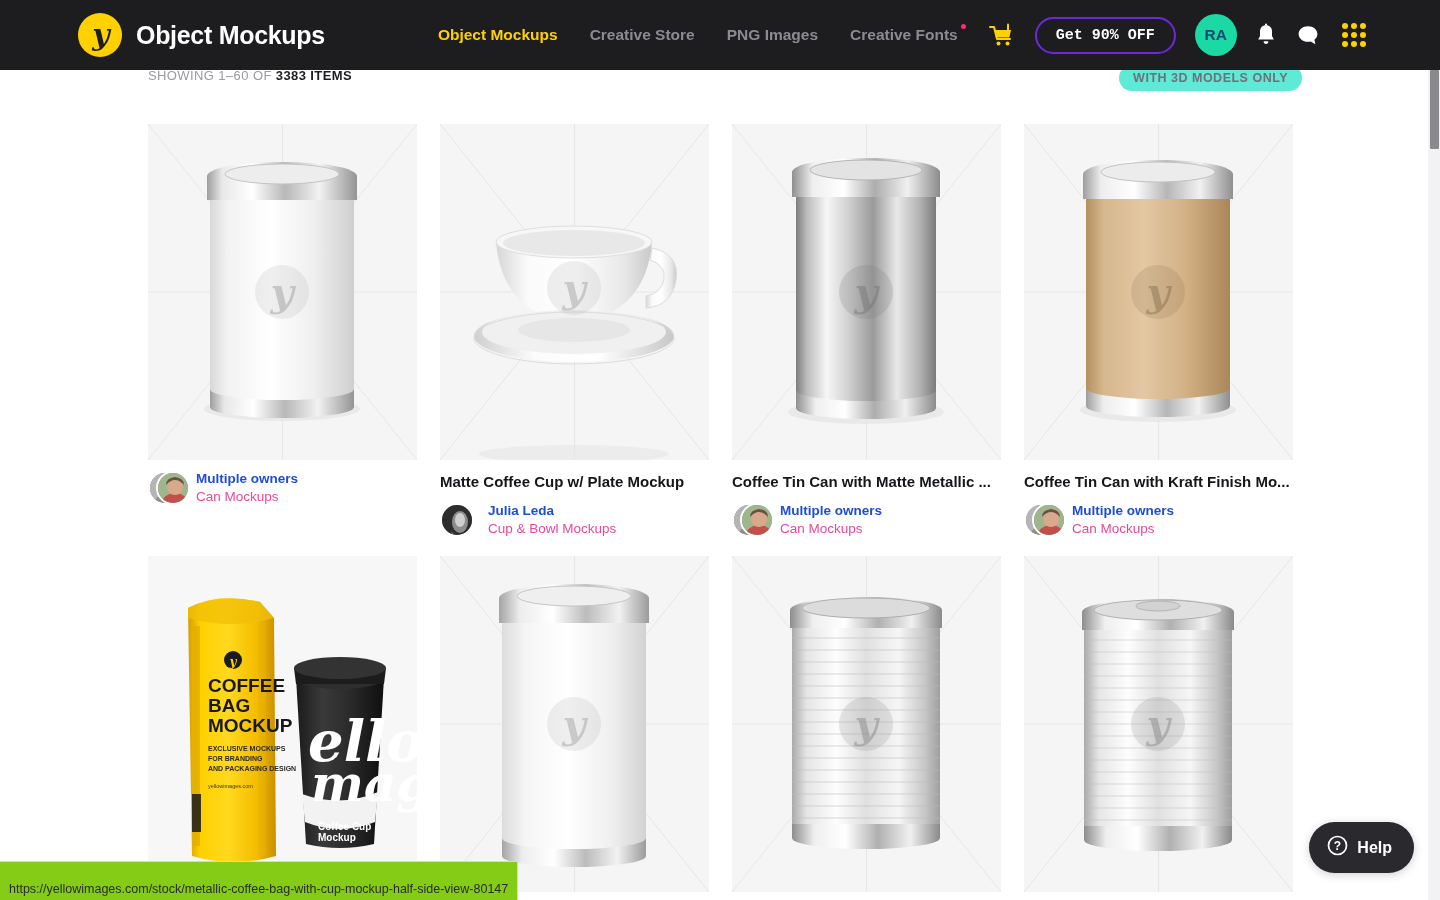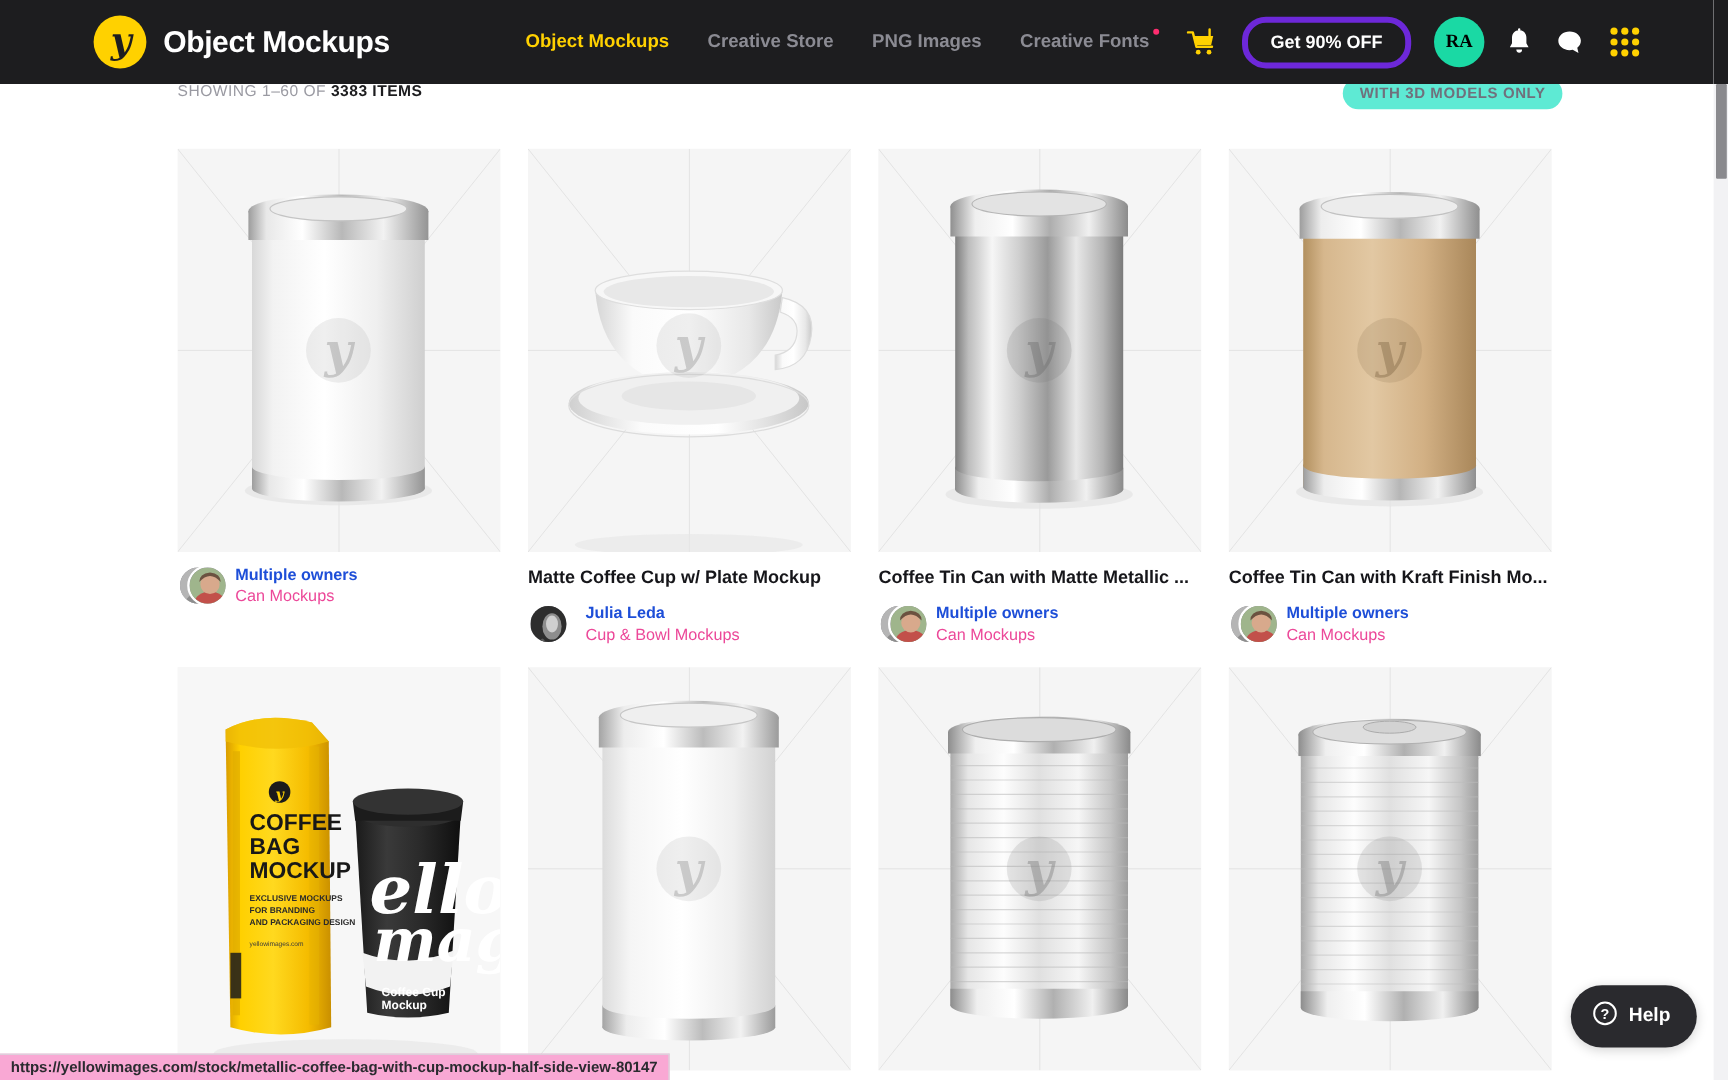--- a/index.html
+++ b/index.html
@@ -47,35 +47,34 @@
   .nav-item.active { color: #ffd100; }
   .nav-dot {
     position: absolute; top: -2px; right: -8px;
     width: 5px; height: 5px; border-radius: 50%; background: #ff2d6f;
   }
 
   .header-right { display: flex; align-items: center; margin-left: 28px; gap: 0; }
   .cart-icon { width: 30px; height: 30px; cursor: pointer; position: relative; }
   .promo-btn {
     margin-left: 19px;
-    border: 5px solid #6d28d9; border-radius: 20px;
+    border: 2px solid #6d28d9; border-radius: 20px;
     color: #ffffff; background: transparent;
     font-size: 15px; font-weight: 700;
     padding: 8px 19px; cursor: pointer;
-    font-family: Liberation Sans, sans-serif;
+    font-family: Liberation Mono, monospace;
     white-space: nowrap;
   }
   .avatar-badge {
     margin-left: 19px;
     width: 42px; height: 42px; border-radius: 50%;
     background: #1ad9a4;
     display: flex; align-items: center; justify-content: center;
-    color: #000000; font-size: 15.5px; font-weight: 700;
+    color: #0c4a6e; font-size: 15.5px; font-weight: 700;
     cursor: pointer;
-    font-family: Liberation Serif, serif;
   }
   .icon-btn {
     margin-left: 16px; width: 26px; height: 26px;
     display: flex; align-items: center; justify-content: center;
     cursor: pointer;
   }
   .grid-icon {
     margin-left: 20px; width: 26px; height: 26px;
     display: grid; grid-template-columns: repeat(3, 6px);
     grid-template-rows: repeat(3, 6px);
@@ -127,27 +126,26 @@
   .av.back { left: 0; z-index: 1; }
   .av.front { left: 8px; z-index: 2; }
   .av.single { left: 0; z-index: 2; }
   .meta-text { margin-left: 10px; min-width: 0; }
   .owner { font-size: 13.5px; font-weight: 700; color: #1d4ed8; line-height: 1.35; }
   .cat { font-size: 13.5px; color: #ec4899; line-height: 1.35; }
 
   
   .statusbar {
     position: absolute; left: 0; bottom: 0;
-    background: #f9a8d4;
+    background: #84cc16;
     border: 1px solid #d8d8dc; border-left: none; border-bottom: none;
-    padding: 3px 9px 4px 9px;
+    padding: 20px 9px 4px 9px;
     font-size: 12.5px; color: #2b2b30;
     z-index: 90; white-space: nowrap;
     font-family: "Liberation Sans", sans-serif;
-    font-weight: bold;
   }
 
   
   .help-widget {
     position: absolute; right: 26px; bottom: 27px;
     background: #2a2a2e; color: #ffffff;
     border-radius: 26px; padding: 13px 22px 13px 18px;
     display: flex; align-items: center; gap: 9px;
     font-size: 16px; font-weight: 700;
     cursor: pointer; z-index: 80;

